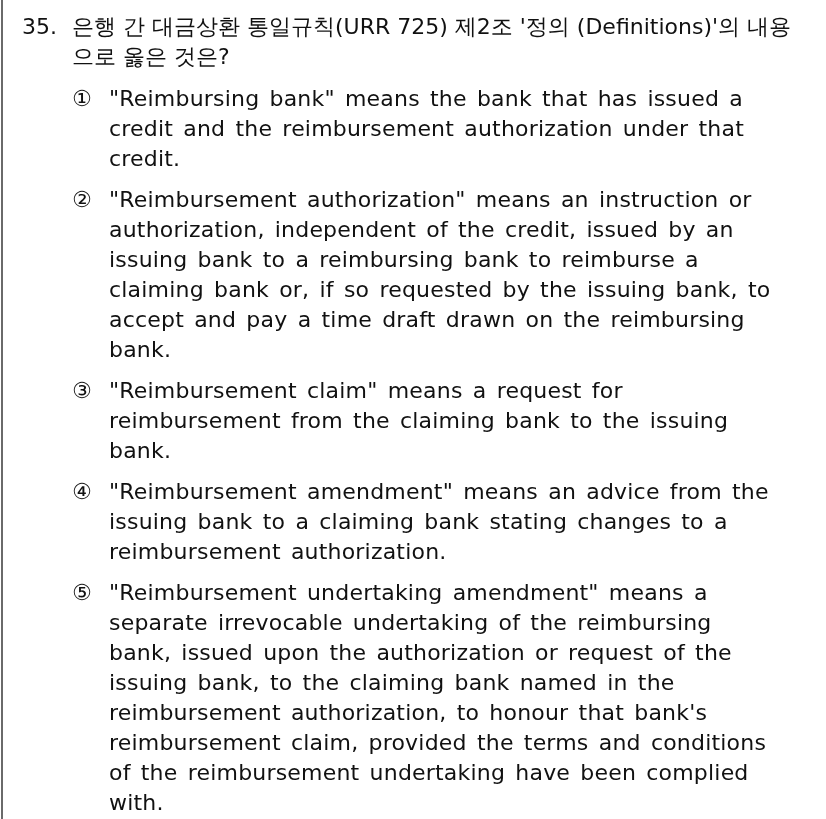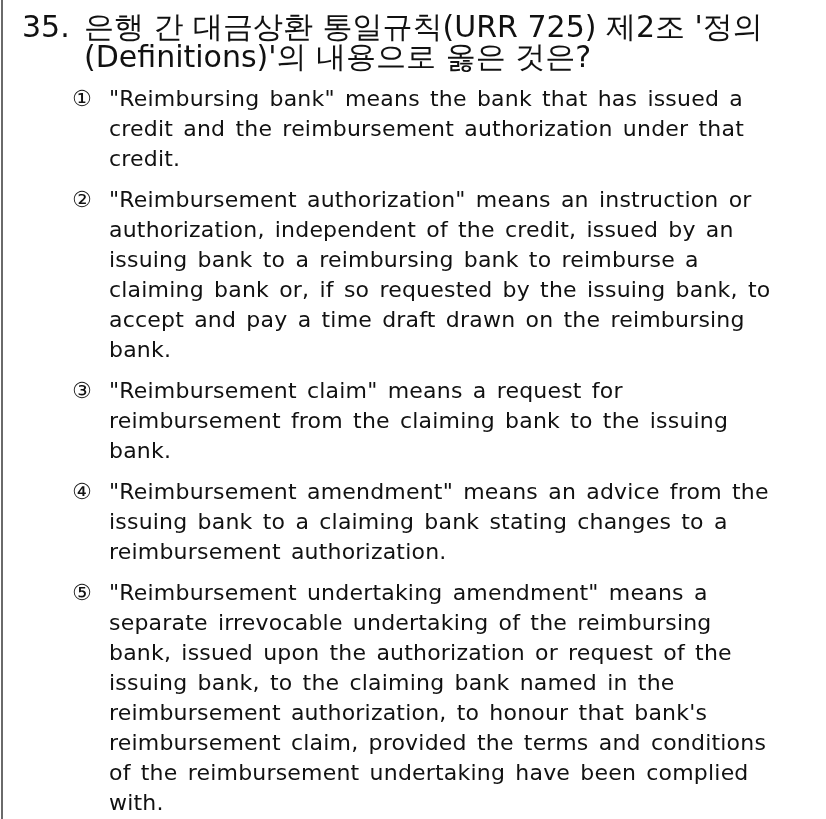--- a/index.html
+++ b/index.html
@@ -1,22 +1,22 @@
 <!DOCTYPE html>
 <html><head>
 <meta charset="utf-8">
 <style>
   html, body { margin: 0; padding: 0; background: #ffffff; }
   body { width: 826px; height: 819px; overflow: hidden; position: relative;
          font-family: "DejaVu Sans", "Liberation Sans", sans-serif; color: #111; }
   .left-border { position: absolute; left: 1px; top: 0; width: 2px; height: 819px; background: #6a6a6a; }
-  .question { position: absolute; left: 22px; top: 12px; width: 780px; font-size: 30px; line-height: 30px; }
+  .question { position: absolute; left: 22px; top: 12px; width: 780px; font-size: 22px; line-height: 30px; }
   .q-row { display: flex; }
   .q-num { width: 50px; flex: none; }
-  .q-text { flex: 1; margin-left: 12px; }
+  .q-text { flex: 1; }
   .options { position: absolute; left: 72px; top: 84px; width: 710px; }
   .option { display: flex; font-size: 22px; line-height: 30px; margin-bottom: 11px; letter-spacing: 0.2px; word-spacing: 3px; }
   .opt-mark { width: 37px; flex: none; font-size: 22px; }
   .opt-text { flex: 1; }
 </style>
 </head>
 <body>
 
 <div class="left-border"></div>
 

